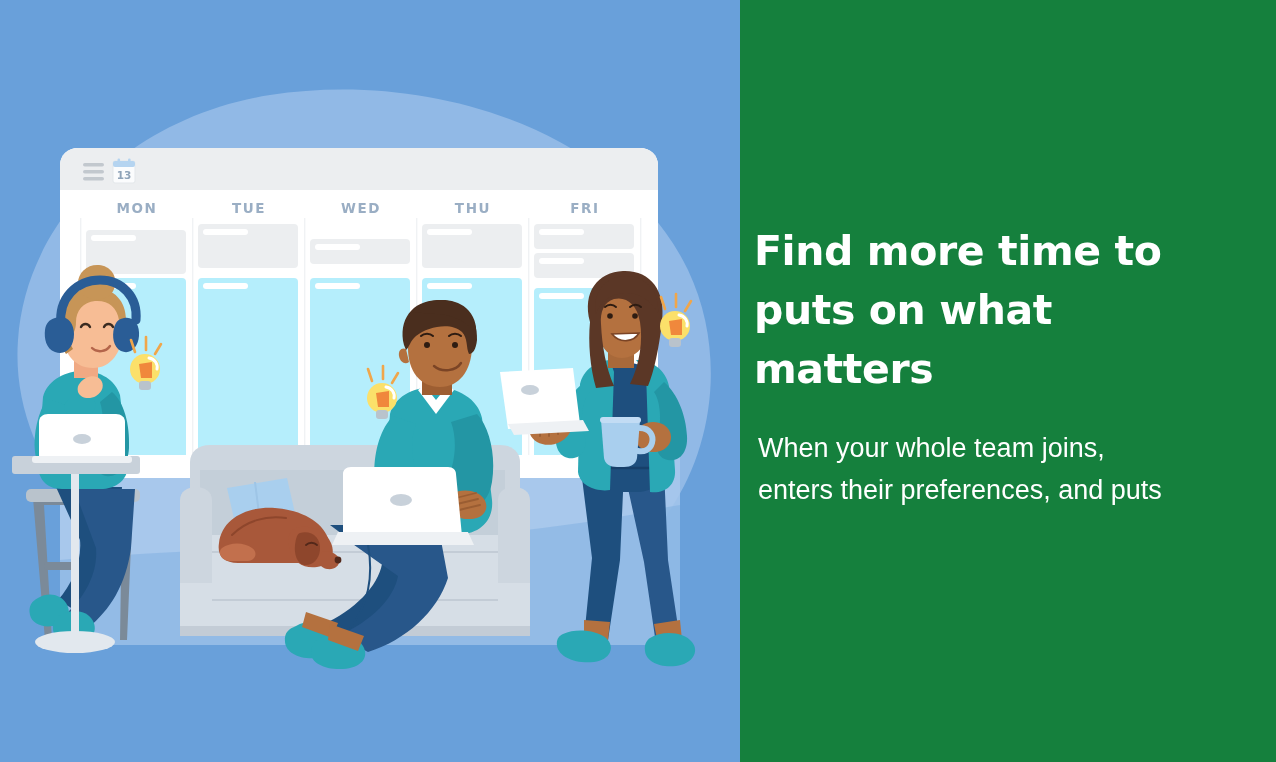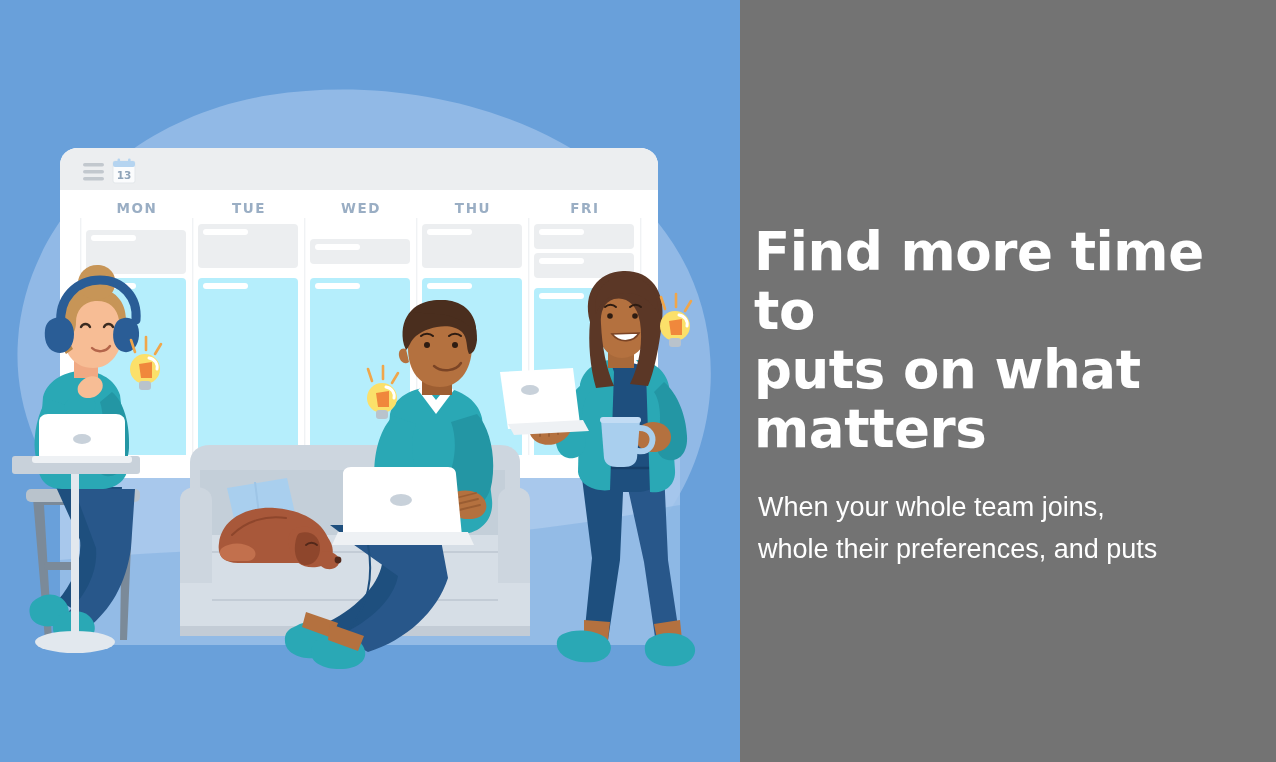--- a/index.html
+++ b/index.html
@@ -8,41 +8,41 @@
     background: #ffffff;
   }
   body {
     font-family: "Liberation Sans", sans-serif;
   }
   #stage {
     position: relative;
     width: 1276px;
     height: 762px;
     overflow: hidden;
-    background: #737373;
+    background: #15803d;
   }
   .illustration {
     position: absolute;
     left: 0;
     top: 0;
     width: 740px;
     height: 762px;
   }
   .copy-block {
     position: absolute;
     left: 754px;
     top: 222px;
     width: 480px;
   }
   .headline {
     margin: 0;
     color: #ffffff;
     font-family: "DejaVu Sans", sans-serif;
     font-weight: bold;
-    font-size: 53px;
+    font-size: 41px;
     line-height: 59px;
     letter-spacing: -0.4px;
   }
   .subcopy {
     margin: 4px;
     padding-top: 24px;
     color: #ffffff;
     font-family: "Liberation Sans", sans-serif;
     font-weight: normal;
     font-size: 27px;
@@ -416,17 +416,17 @@
     </g>
   </svg>
 
   <div class="copy-block">
     <h1 class="headline">
       <span>Find more time to</span><br>
       <span>puts on what matters</span>
     </h1>
     <p class="subcopy">
       <span class="subcopy-line">When your whole team joins,</span>
-      <span class="subcopy-line">whole their preferences, and puts</span>
+      <span class="subcopy-line">enters their preferences, and puts</span>
     </p>
   </div>
 
 </div>
 
 </body></html>

